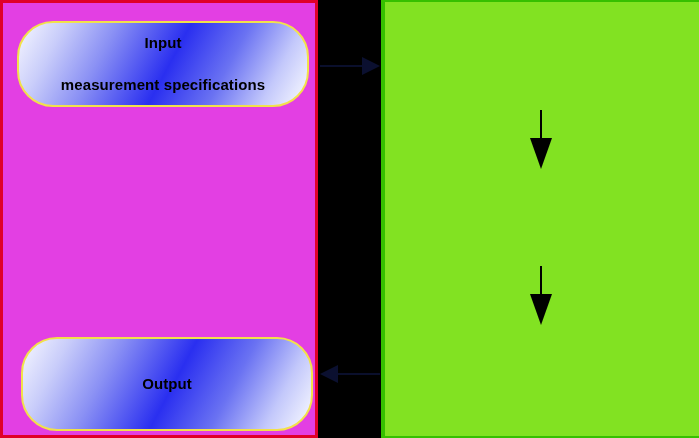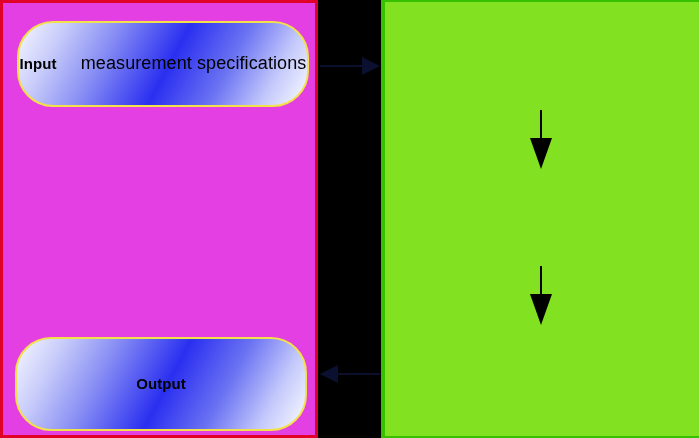--- a/index.html
+++ b/index.html
@@ -45,55 +45,55 @@
     border-bottom: 2px solid #36c000;
   }
 
   
   .node {
     position: absolute;
     box-sizing: border-box;
     border-radius: 36px;
     border: 2px solid #f2e14a;
     display: flex;
-    flex-direction: row;
+    flex-direction: column;
     align-items: center;
     justify-content: center;
     text-align: left;
     color: #000000;
     line-height: 1.18;
     overflow: hidden;
     gap: 24px;
   }
   .node .title {
     font-size: 15px;
     font-weight: bold;
     letter-spacing: 0.1px;
   }
   .node .subtitle {
-    font-size: 18px;
-    font-weight: normal;
+    font-size: 15px;
+    font-weight: bold;
     letter-spacing: 0.1px;
   }
 
   
   .grad-a {
     background: linear-gradient(118deg,
         #f6f7ff 0%,
         #c9cdfa 14%,
         #8a90f4 30%,
         #2a2ff0 52%,
         #6a72f2 70%,
         #c3c8fb 86%,
         #fbfcff 100%);
   }
 
   
   #node-input        { left: 14px;  top: 18px;  width: 292px; height: 86px; }
-  #node-output       { left: 12px;  top: 334px; width: 292px; height: 94px; }
+  #node-output       { left: 18px;  top: 334px; width: 292px; height: 94px; }
 
   
   .v-arrow {
     position: absolute;
     width: 24px;
   }
   .v-arrow .stem {
     position: absolute;
     left: 11px;
     top: 0;

